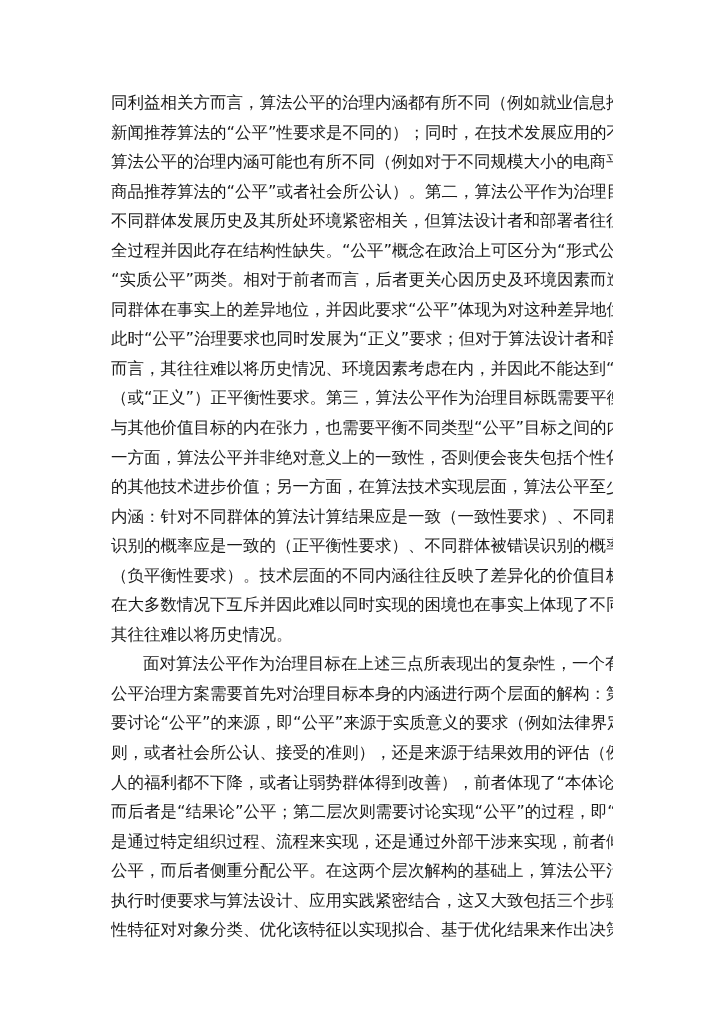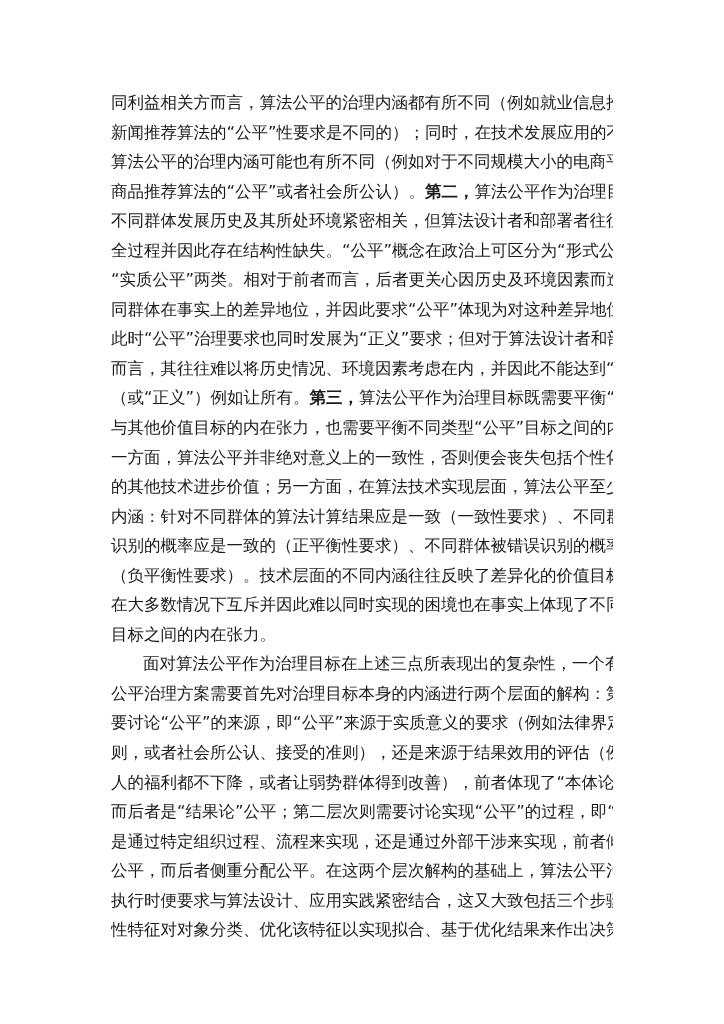--- a/index.html
+++ b/index.html
@@ -16,45 +16,45 @@
     .line {
       height: 29.55px;
       line-height: 29.55px;
       white-space: nowrap;
       text-align: justify;
       text-align-last: justify;
       overflow: hidden;
     }
     .line.last { text-align-last: left; }
     .line.indent { padding-left: 32px; }
-    b { font-weight: bold; }
+    b { font-weight: normal; }
   </style>
 </head>
 <body>
 
 <div class="page">
   <div class="line">同利益相关方而言，算法公平的治理内涵都有所不同（例如就业信息推荐算法与</div>
   <div class="line">新闻推荐算法的“公平”性要求是不同的）；同时，在技术发展应用的不同阶段，</div>
   <div class="line">算法公平的治理内涵可能也有所不同（例如对于不同规模大小的电商平台，对其</div>
   <div class="line"><span>商品推荐算法的“公平”或者社会所公认）。</span><b>第二，</b><span>算法公平作为治理目标与</span></div>
   <div class="line">不同群体发展历史及其所处环境紧密相关，但算法设计者和部署者往往难以覆盖</div>
   <div class="line">全过程并因此存在结构性缺失。“公平”概念在政治上可区分为“形式公平”和</div>
   <div class="line">“实质公平”两类。相对于前者而言，后者更关心因历史及环境因素而造成的不</div>
   <div class="line">同群体在事实上的差异地位，并因此要求“公平”体现为对这种差异地位的校准，</div>
   <div class="line">此时“公平”治理要求也同时发展为“正义”要求；但对于算法设计者和部署者</div>
   <div class="line">而言，其往往难以将历史情况、环境因素考虑在内，并因此不能达到“实质公平”</div>
-  <div class="line"><span>（或“正义”）例如让所有。</span><b>第三，</b><span>算法公平作为治理目标既需要平衡“公平”</span></div>
+  <div class="line"><span>（或“正义”）正平衡性要求。</span><b>第三，</b><span>算法公平作为治理目标既需要平衡“公平”</span></div>
   <div class="line">与其他价值目标的内在张力，也需要平衡不同类型“公平”目标之间的内在张力。</div>
   <div class="line">一方面，算法公平并非绝对意义上的一致性，否则便会丧失包括个性化服务在内</div>
   <div class="line">的其他技术进步价值；另一方面，在算法技术实现层面，算法公平至少包含三层</div>
   <div class="line">内涵：针对不同群体的算法计算结果应是一致（一致性要求）、不同群体被正确</div>
   <div class="line">识别的概率应是一致的（正平衡性要求）、不同群体被错误识别的概率是一致的</div>
   <div class="line">（负平衡性要求）。技术层面的不同内涵往往反映了差异化的价值目标，而它们</div>
   <div class="line">在大多数情况下互斥并因此难以同时实现的困境也在事实上体现了不同“公平”</div>
-  <div class="line last">目标之间的内在张力。</div>
+  <div class="line last">其往往难以将历史情况。</div>
   <div class="line indent">面对算法公平作为治理目标在上述三点所表现出的复杂性，一个有效的算法</div>
   <div class="line">公平治理方案需要首先对治理目标本身的内涵进行两个层面的解构：第一层次需</div>
   <div class="line">要讨论“公平”的来源，即“公平”来源于实质意义的要求（例如法律界定的规</div>
   <div class="line">则，或者社会所公认、接受的准则），还是来源于结果效用的评估（例如让所有</div>
   <div class="line">人的福利都不下降，或者让弱势群体得到改善），前者体现了“本体论”的公平，</div>
   <div class="line">而后者是“结果论”公平；第二层次则需要讨论实现“公平”的过程，即“公平”</div>
   <div class="line">是通过特定组织过程、流程来实现，还是通过外部干涉来实现，前者倾向于程序</div>
   <div class="line">公平，而后者侧重分配公平。在这两个层次解构的基础上，算法公平治理在具体</div>
   <div class="line">执行时便要求与算法设计、应用实践紧密结合，这又大致包括三个步骤：选择属</div>
   <div class="line">性特征对对象分类、优化该特征以实现拟合、基于优化结果来作出决策或配置资</div>

